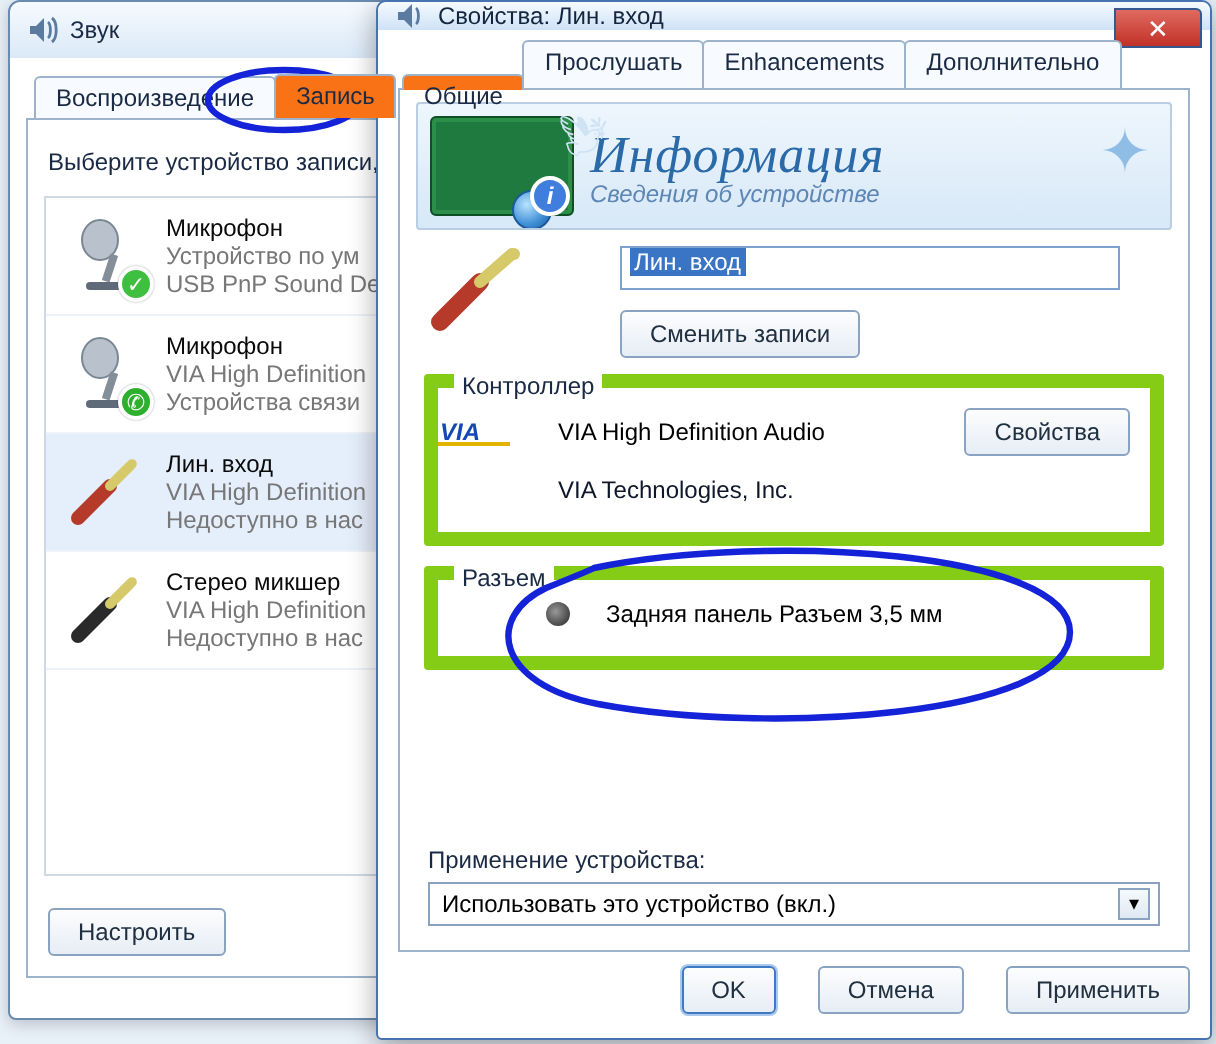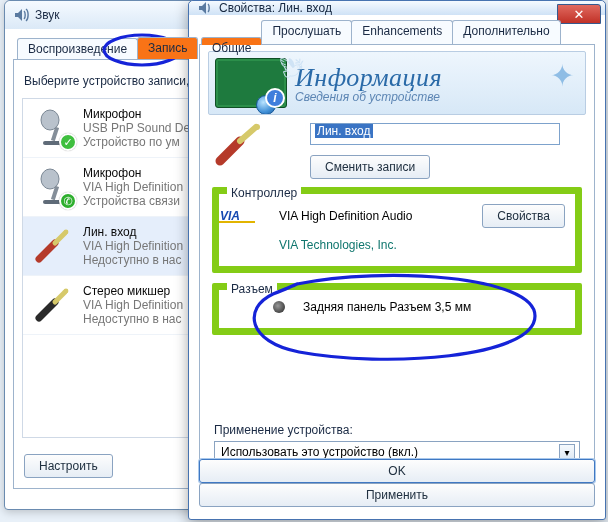--- a/index.html
+++ b/index.html
@@ -87,27 +87,27 @@
   .row { display:flex; align-items:center; gap:10px; }
   .name-input {
     width:250px; height:22px; border:1px solid #7da2cc; padding:0 4px; background:#fff;
   }
   .name-input .sel { background:#3a74c4; color:#fff; padding:0 2px; }
   .controller-box, .connector-box {
     border:7px solid #84cc16; border-radius:2px; padding:10px 10px 14px 0; position:relative; margin:4px 12px 10px 12px;
   }
   .box-label { position:absolute; top:-8px; left:8px; background:#fff; padding:0 4px; color:#1a2a44;}
   .via-logo { width:36px; height:18px; }
-  .link { color:#0f766e; }
+  .link { color:#0f172a; }
   .dot { width:12px; height:12px; border-radius:50%; background:radial-gradient(circle at 40% 40%, #999,#222); margin-right:8px; }
   .usage-label { display:block; margin:6px 14px 4px 14px; color:#1a2a44;}
   .select { margin:0 14px; height:22px; width:calc(100% - 28px); display:flex; align-items:center; justify-content:space-between; border:1px solid #8aa3c1; background:#fff; padding:0 4px 0 6px;gap:28px;}
   .select .arrow{ width:16px; height:16px; border:1px solid #8aa3c1; background:linear-gradient(#f5f9fd,#dfe9f4); display:flex; align-items:center; justify-content:center; font-size:10px;}
 
-  .prop-btnrow { display:flex; justify-content:flex-end; gap:0; padding:8px 10px; position:absolute; bottom:4px; right:0; left:0;flex-direction:column;}
+  .prop-btnrow { display:flex; justify-content:flex-end; gap:21px; padding:8px 10px; position:absolute; bottom:4px; right:0; left:0;}
   .btn.default { border-color:#3f78c3; box-shadow:0 0 0 1px #a9c8ec; }
 
   
   .plug { width:56px; height:44px; }
 
   
   .anno { position:absolute; pointer-events:none; }
   .anno svg { overflow:visible; }
   .anno path, .anno ellipse { fill:none; stroke:#1523d8; stroke-width:3.2; stroke-linecap:round; }
 </style>
@@ -136,22 +136,22 @@
           <div class="dev-icon">
             <svg viewBox="0 0 42 42">
                 <ellipse cx="17" cy="13" rx="9" ry="10" fill="#b9c2cc" stroke="#7a8794"></ellipse>
                 <rect x="20" y="20" width="4" height="14" fill="#848e99" transform="rotate(18 22 27)"></rect>
                 <rect x="10" y="34" width="22" height="4" rx="2" fill="#5f6b78"></rect>
               </svg>
             <div class="badge">✓</div>
           </div>
           <div>
             <div class="dev-name">Микрофон</div>
+            <div class="dev-sub">Устройство по ум</div>
             <div class="dev-sub">USB PnP Sound De</div>
-            <div class="dev-sub">Устройство по ум</div>
           </div>
         </div>
 
         <div class="dev-item">
           <div class="dev-icon">
             <svg viewBox="0 0 42 42">
                 <ellipse cx="17" cy="13" rx="9" ry="10" fill="#b9c2cc" stroke="#7a8794"></ellipse>
                 <rect x="20" y="20" width="4" height="14" fill="#848e99" transform="rotate(18 22 27)"></rect>
                 <rect x="10" y="34" width="22" height="4" rx="2" fill="#5f6b78"></rect>
               </svg>
@@ -282,20 +282,21 @@
           <span>Использовать это устройство (вкл.)</span>
           <span class="arrow">▾</span>
         </div>
       </div>
 
     </div>
   </div>
 
   <div class="prop-btnrow">
     <button class="btn default">OK</button>
+    <button class="btn">Отмена</button>
     <button class="btn">Применить</button>
   </div>
 </div>
 
 <div class="anno" style="left:100px; top:32px;">
   <svg width="90" height="40">
       <ellipse cx="42" cy="18" rx="38" ry="15"></ellipse>
     </svg>
 </div>
 <div class="anno" style="left:235px; top:272px;">

